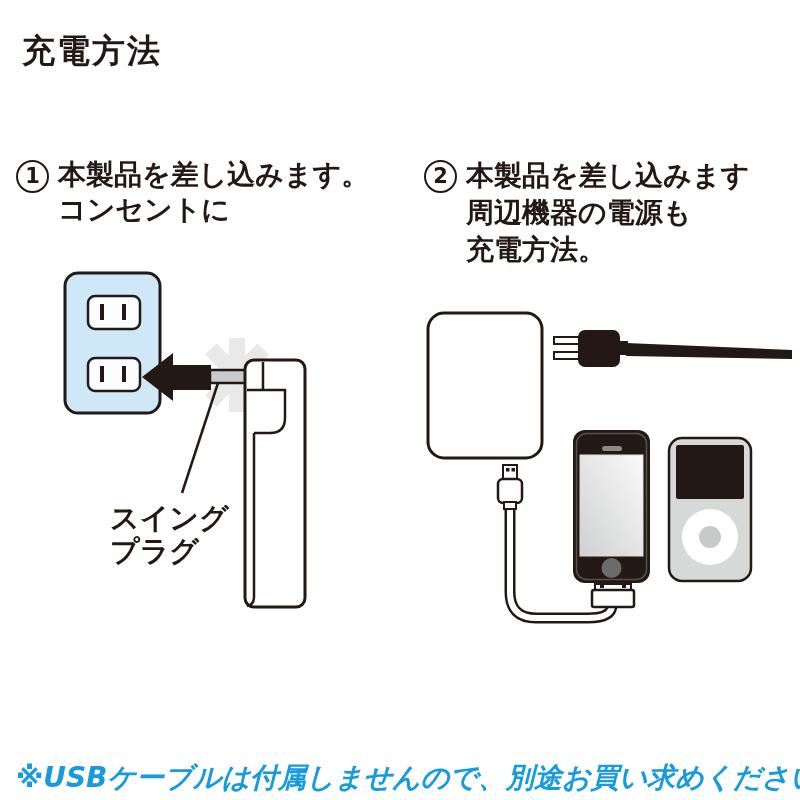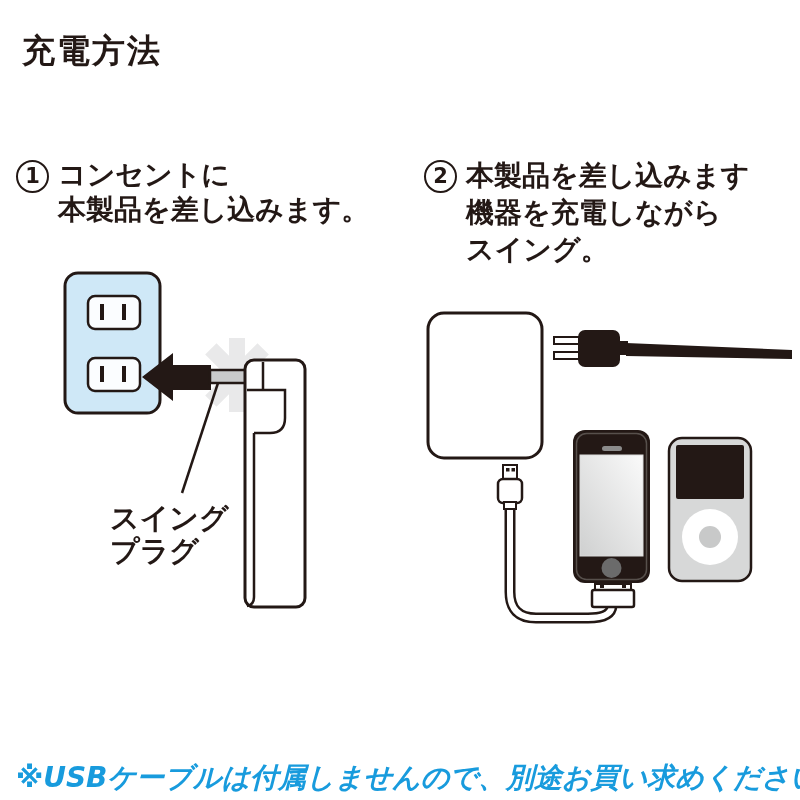--- a/index.html
+++ b/index.html
@@ -36,31 +36,31 @@
   }
 </style>
 </head>
 <body>
 
 <div class="abs page-title">充電方法</div>
 
 <div class="abs step step-1">
   <div class="step-circle">1</div>
   <div class="step-lines">
+    <div>本製品を差し込みます。</div>
     <div>コンセントに</div>
-    <div>本製品を差し込みます。</div>
   </div>
 </div>
 
 <div class="abs step step-2">
   <div class="step-circle">2</div>
   <div class="step-lines">
     <div>本製品を差し込みます</div>
-    <div>機器を充電しながら</div>
-    <div>スイング。</div>
+    <div>周辺機器の電源も</div>
+    <div>充電方法。</div>
   </div>
 </div>
 
 <svg class="abs" style="left:40px;top:260px;" width="360" height="360" viewBox="0 0 360 360">
 
   <g fill="#e9e9ea">
     <rect x="189" y="78" width="16" height="74"></rect>
     <rect x="189" y="78" width="16" height="74" transform="rotate(45 197 115)"></rect>
     <rect x="189" y="78" width="16" height="74" transform="rotate(-45 197 115)"></rect>
   </g>

